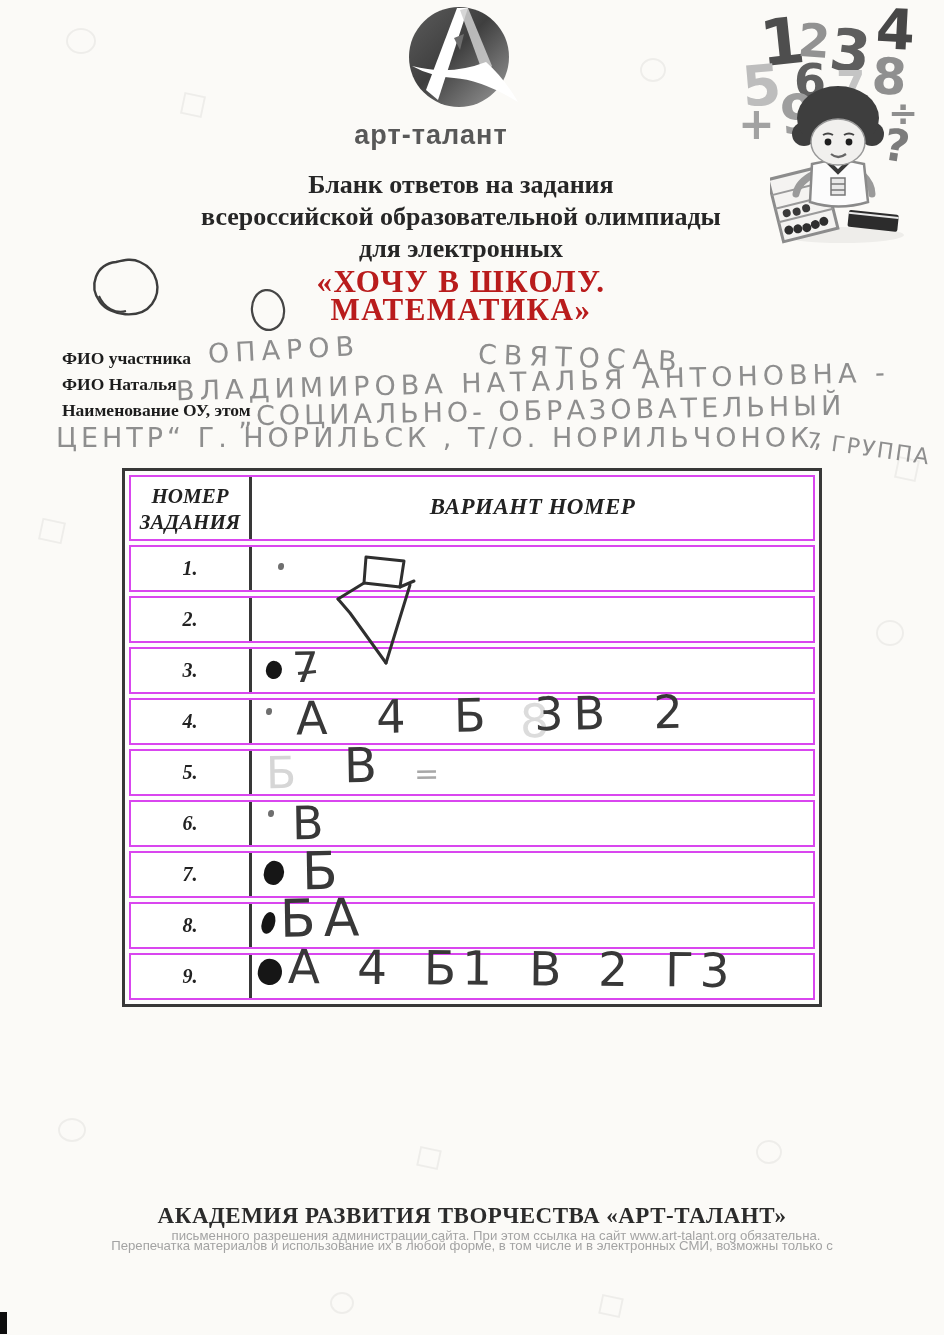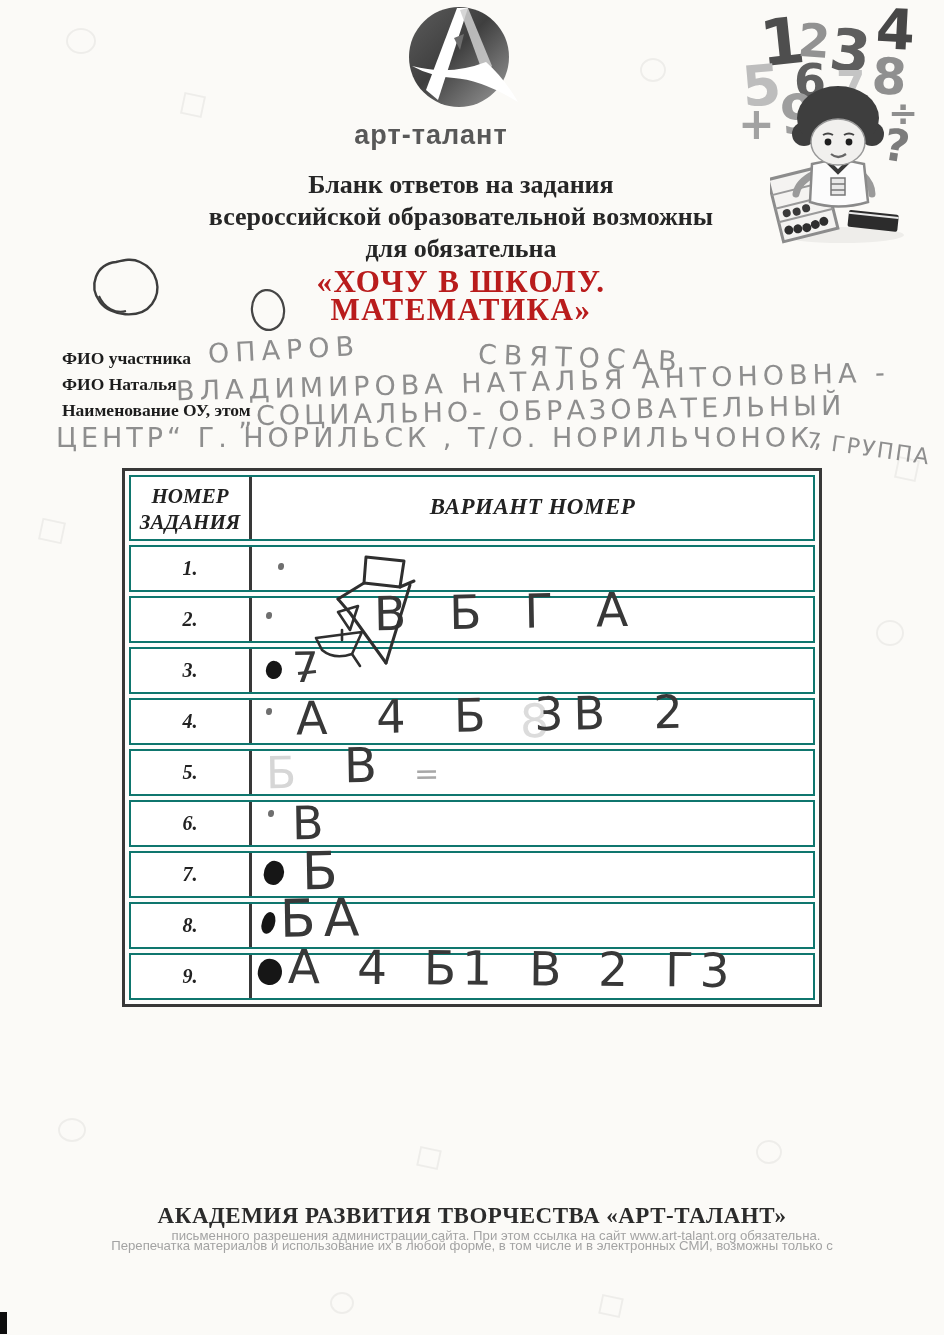--- a/index.html
+++ b/index.html
@@ -33,21 +33,21 @@
   .hw-p1{left:208px;top:336px;font-size:27px;letter-spacing:6px;transform:rotate(-3deg);}
   .hw-p2{left:478px;top:344px;font-size:27px;letter-spacing:7px;transform:rotate(2deg);}
   .hw-teacher{left:176px;top:368px;font-size:27px;letter-spacing:5px;transform:rotate(-1.5deg);}
   .hw-inst1{left:238px;top:397px;font-size:27px;letter-spacing:4px;transform:rotate(-1deg);}
   .hw-inst2{left:56px;top:424px;font-size:27px;letter-spacing:4px;}
   .hw-group{left:806px;top:438px;font-size:22px;letter-spacing:2px;transform:rotate(8deg);}
 
   
   .anstable{left:122px;top:468px;width:700px;box-sizing:border-box;
             border:3px solid #383838;padding:4px;background:#fdfdfc;}
-  .thead,.trow{border:2px solid #0f766e;background:#fff;display:flex;overflow:visible;}
+  .thead,.trow{border:2px solid #d946ef;background:#fff;display:flex;overflow:visible;}
   .thead{height:62px;margin-bottom:4px;}
   .trow{height:43px;margin-bottom:4px;}
   .trow:last-child{margin-bottom:0;}
   .numcell{width:118px;border-right:3px solid #383838;flex:none;text-align:center;}
   .anscell{flex:1;position:relative;overflow:visible;}
   .hnum{font-weight:700;font-style:italic;font-size:21px;color:#222;line-height:26px;padding-top:6px;}
   .hans{flex:1;text-align:center;font-weight:700;font-style:italic;font-size:23px;color:#222;
         line-height:60px;letter-spacing:0.5px;}
   .rownum{font-weight:700;font-style:italic;font-size:20px;color:#222;line-height:43px;}
 
@@ -134,22 +134,22 @@
   <circle cx="57" cy="53" r="50" fill="url(#lg)"></circle>
   <polygon points="55,4 66,4 36,96 24,86" fill="#ffffff"></polygon>
   <polygon points="58,6 66,4 90,62 82,72" fill="#cfcfcf" opacity="0.85"></polygon>
   <path d="M10 62 Q 48 72 84 58 Q 102 74 116 98 Q 80 76 52 74 Q 28 72 10 62 Z" fill="#ffffff"></path>
   <polygon points="52,34 62,30 58,46" fill="#6e6e6e"></polygon>
 </svg>
 
 <div class="abs brand">арт-талант</div>
 
 <div class="abs titleline t1">Бланк ответов на задания</div>
-<div class="abs titleline t2">всероссийской образовательной возможны</div>
-<div class="abs titleline t3">для обязательна</div>
+<div class="abs titleline t2">всероссийской образовательной олимпиады</div>
+<div class="abs titleline t3">для электронных</div>
 <div class="abs oly o1">«ХОЧУ В ШКОЛУ.</div>
 <div class="abs oly o2">МАТЕМАТИКА»</div>
 
 <svg class="abs" style="left:70px;top:244px;" width="240" height="100" viewBox="0 0 240 100">
   <path d="M46 18 C 26 20 18 42 30 58 C 40 72 70 76 82 60 C 92 46 88 26 70 18 C 62 14 54 16 46 18 Z" fill="none" stroke="#3d3d3d" stroke-width="2.4"></path>
   <path d="M29 52 C 34 64 46 70 56 67" fill="none" stroke="#3d3d3d" stroke-width="2"></path>
   <ellipse cx="198" cy="66" rx="16" ry="20" fill="none" stroke="#464646" stroke-width="2.2" transform="rotate(-8 198 66)"></ellipse>
 </svg>
 
 <div class="abs flabel fl1">ФИО участника</div>
@@ -186,32 +186,20 @@
           <path d="M90 36 L104 30"></path>
           <path d="M100 34 L76 112"></path>
         </g>
       </svg>
       <span class="ans" style="left:200px;"></span>
     </div>
   </div>
 
   <div class="trow">
     <div class="numcell rownum">2.</div>
-    <div class="anscell">
-      <span class="mark-tiny r2-mark"></span>
-      <svg class="r2-boat" width="64" height="66" viewBox="0 0 64 66">
-        <g fill="none" stroke="#2f2f2f" stroke-width="2.6" stroke-linejoin="round" stroke-linecap="round">
-          <path d="M30 8 L50 2 L42 26 Z"></path>
-          <path d="M34 26 L34 36"></path>
-          <path d="M8 34 L54 28 L44 50 Q 26 56 14 46 Z"></path>
-          <path d="M44 50 L52 62"></path>
-        </g>
-      </svg>
-      <span class="ans r2-ans">В Б Г А</span>
-    </div>
   </div>
 
   <div class="trow">
     <div class="numcell rownum">3.</div>
     <div class="anscell">
       <span class="mark-fill r3-mark"></span>
       <span class="ans r3-ans">7</span>
       <span class="r3-cross"></span>
     </div>
   </div>

